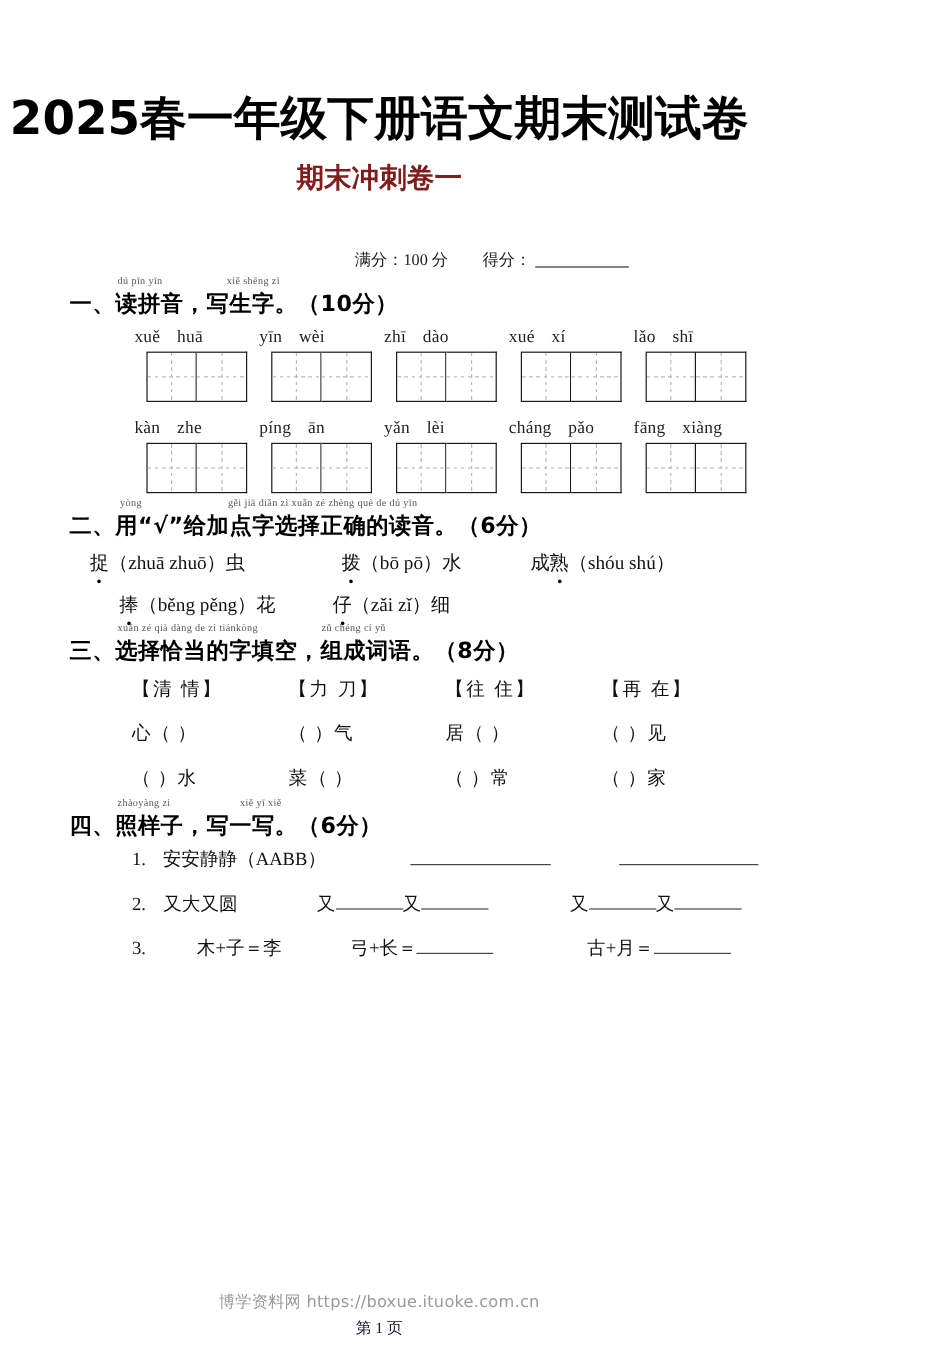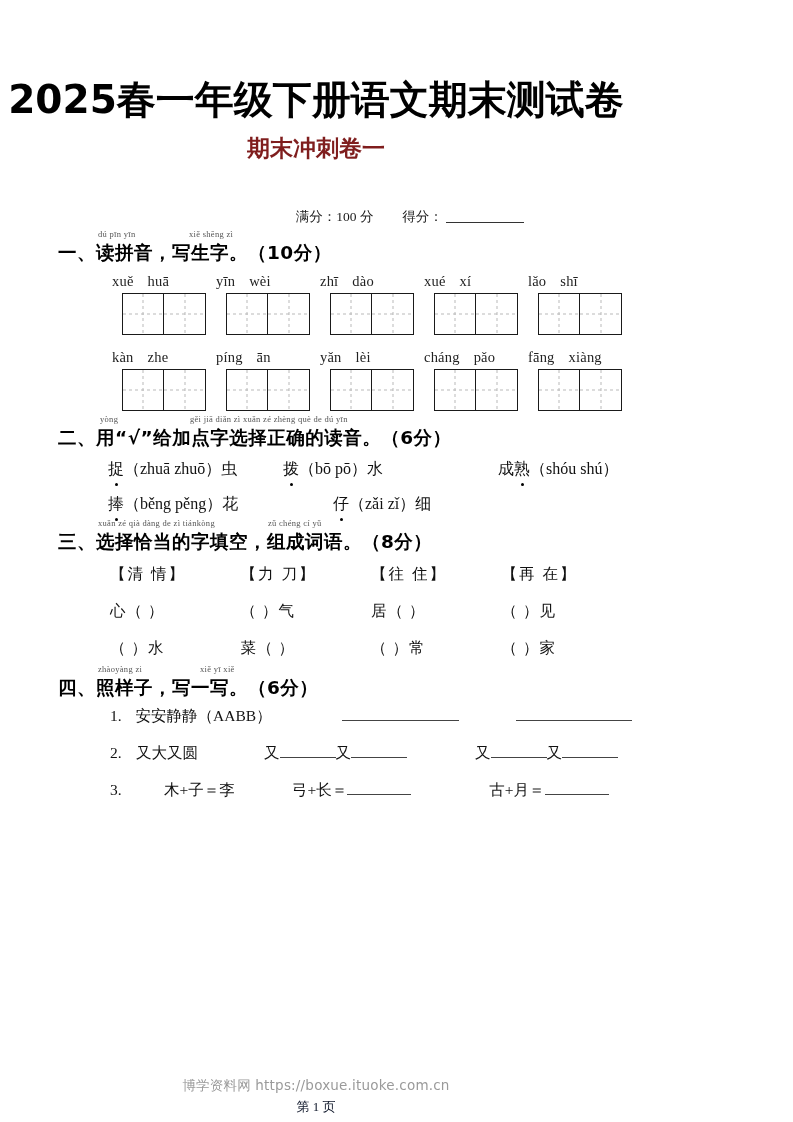--- a/index.html
+++ b/index.html
@@ -111,24 +111,25 @@
   .tzg::before { left: 0; right: 0; top: 50%; height: 1px; transform: translateY(-0.5px); }
   .tzg::after {
     top: 0; bottom: 0; left: 50%; width: 1px; transform: translateX(-0.5px);
     background-image: repeating-linear-gradient(to bottom, #b9b9b9 0 3px, transparent 3px 6px);
   }
 
   
   .q2-wrap { margin-top: 9px; }
   .q2-row {
     display: flex;
-    padding-left: 108px;
+    padding-left: 52px;
     font-size: 16px;
     font-family: "Liberation Serif", serif;
     margin-bottom: 14px;
+    text-align: center;
   }
   .q2-item { white-space: nowrap; }
   .dotted { position: relative; display: inline-block; }
   .dotted::after {
     content: "";
     position: absolute;
     left: 50%; bottom: -6px;
     width: 3px; height: 3px;
     margin-left: -1.5px;
     background: #000;

